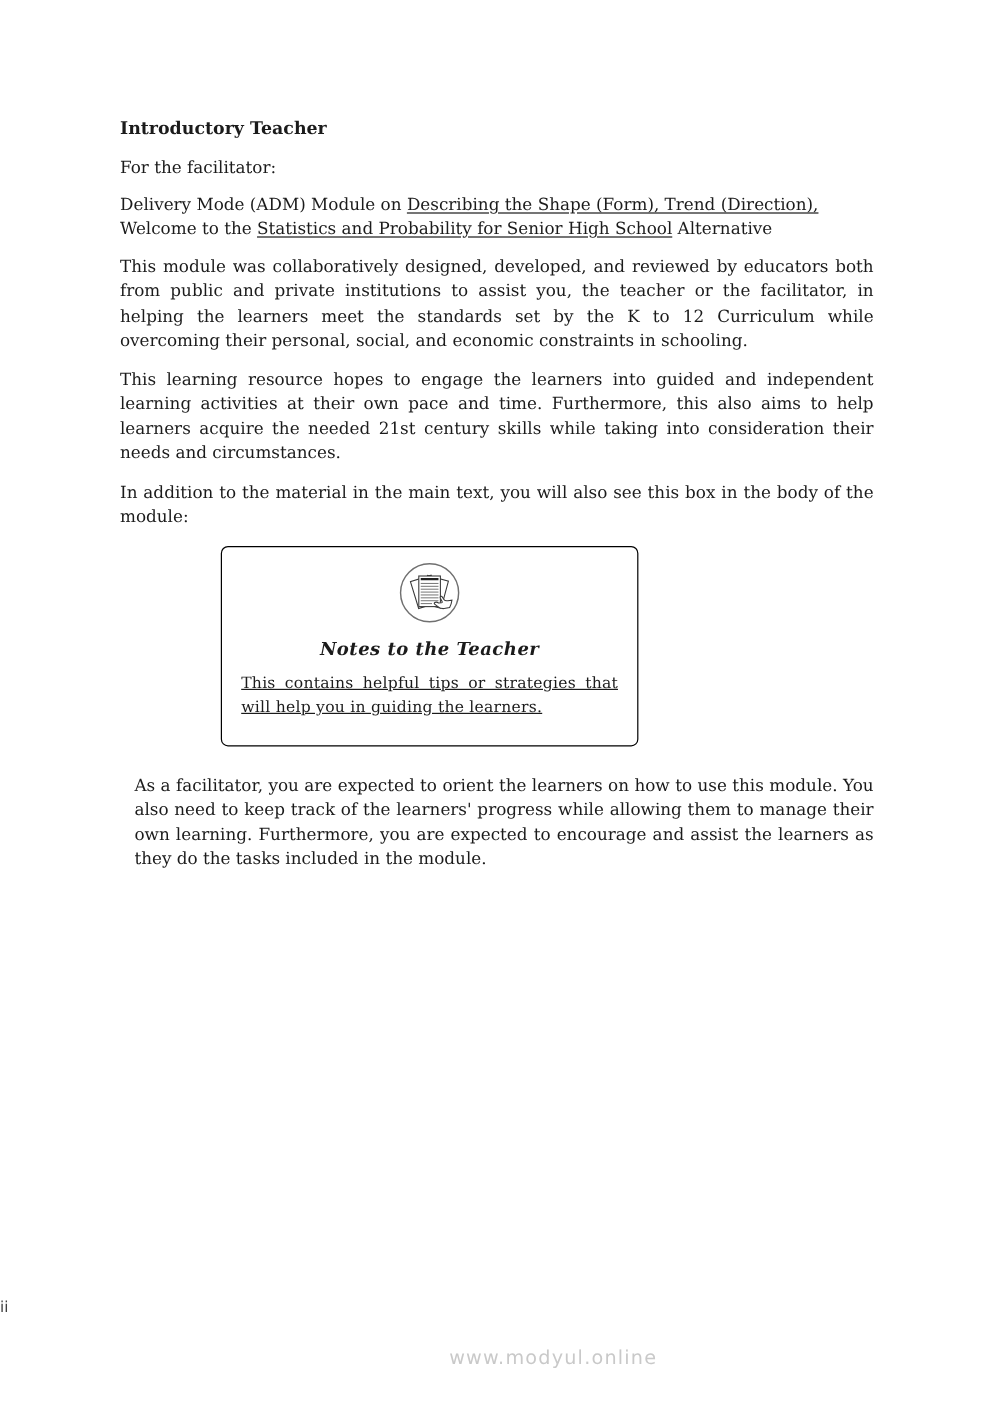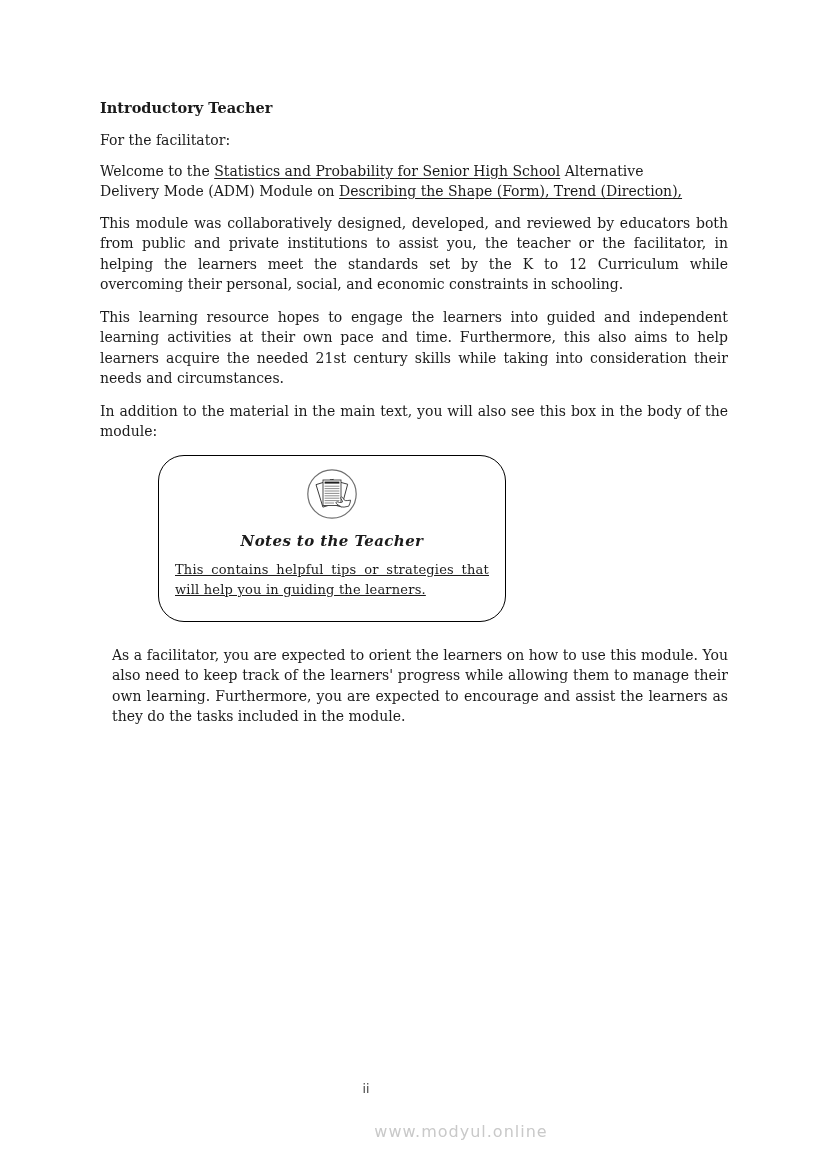--- a/index.html
+++ b/index.html
@@ -36,23 +36,23 @@
   .para {
     margin: 11px 0 0 0;
     font-size: 14px;
     line-height: 20.5px;
     text-align: justify;
   }
   .para.tight { margin-top: 12px; }
   .note-box {
     box-sizing: border-box;
     width: 348px;
-    margin: 13px 0 0 58px;
+    margin: 13px 0 0 84px;
     border: 1.6px solid #000000;
-    border-radius: 26px;
+    border-radius: 6px;
     padding: 10px 16px 20px 16px;
     text-align: center;
   }
   .note-box .icon-wrap { line-height: 0; margin-top: 2px; }
   .note-title {
     font-size: 15px;
     font-weight: bold;
     font-style: italic;
     line-height: 19px;
     margin: 12px 0 0 0;
@@ -62,23 +62,22 @@
     margin: 9px 0 0 0;
     font-size: 13px;
     line-height: 20.5px;
     text-align: justify;
     letter-spacing: 0.2px;
     text-decoration: underline;
   }
   .after-box { margin-top: 23px; margin-left: 12px; }
   .page-number {
     position: absolute;
-    top: 1081px; left: 12px;
+    top: 1081px; left: 0;
     width: 708px;
-    text-align: center;
     font-family: "DejaVu Sans", "Liberation Sans", sans-serif;
     font-size: 12.5px;
     color: #3f3f3f;
   }
   .watermark {
     position: absolute;
     top: 1122px; left: 0;
     width: 826px;
     text-align: center;
     font-family: "DejaVu Sans", "Liberation Sans", sans-serif;
@@ -91,22 +90,22 @@
 </head>
 <body>
 
 <div class="content">
 
   <h1 class="doc-title">Introductory Teacher</h1>
 
   <p class="salutation">For the facilitator:</p>
 
   <div class="welcome">
+    <div><span>Delivery Mode (ADM) Module on </span><span class="u">Describing the Shape (Form), Trend (Direction),</span></div>
     <div><span>Welcome to the </span><span class="u">Statistics and Probability for Senior High School</span><span> Alternative</span></div>
-    <div><span>Delivery Mode (ADM) Module on </span><span class="u">Describing the Shape (Form), Trend (Direction),</span></div>
   </div>
 
   <p class="para">This module was collaboratively designed, developed, and reviewed by educators both from public and private institutions to assist you, the teacher or the facilitator, in helping the learners meet the standards set by the K to 12 Curriculum while overcoming their personal, social, and economic constraints in schooling.</p>
 
   <p class="para tight">This learning resource hopes to engage the learners into guided and independent learning activities at their own pace and time. Furthermore, this also aims to help learners acquire the needed 21st century skills while taking into consideration their needs and circumstances.</p>
 
   <p class="para tight">In addition to the material in the main text, you will also see this box in the body of the module:</p>
 
   <div class="note-box">
     <div class="icon-wrap">

